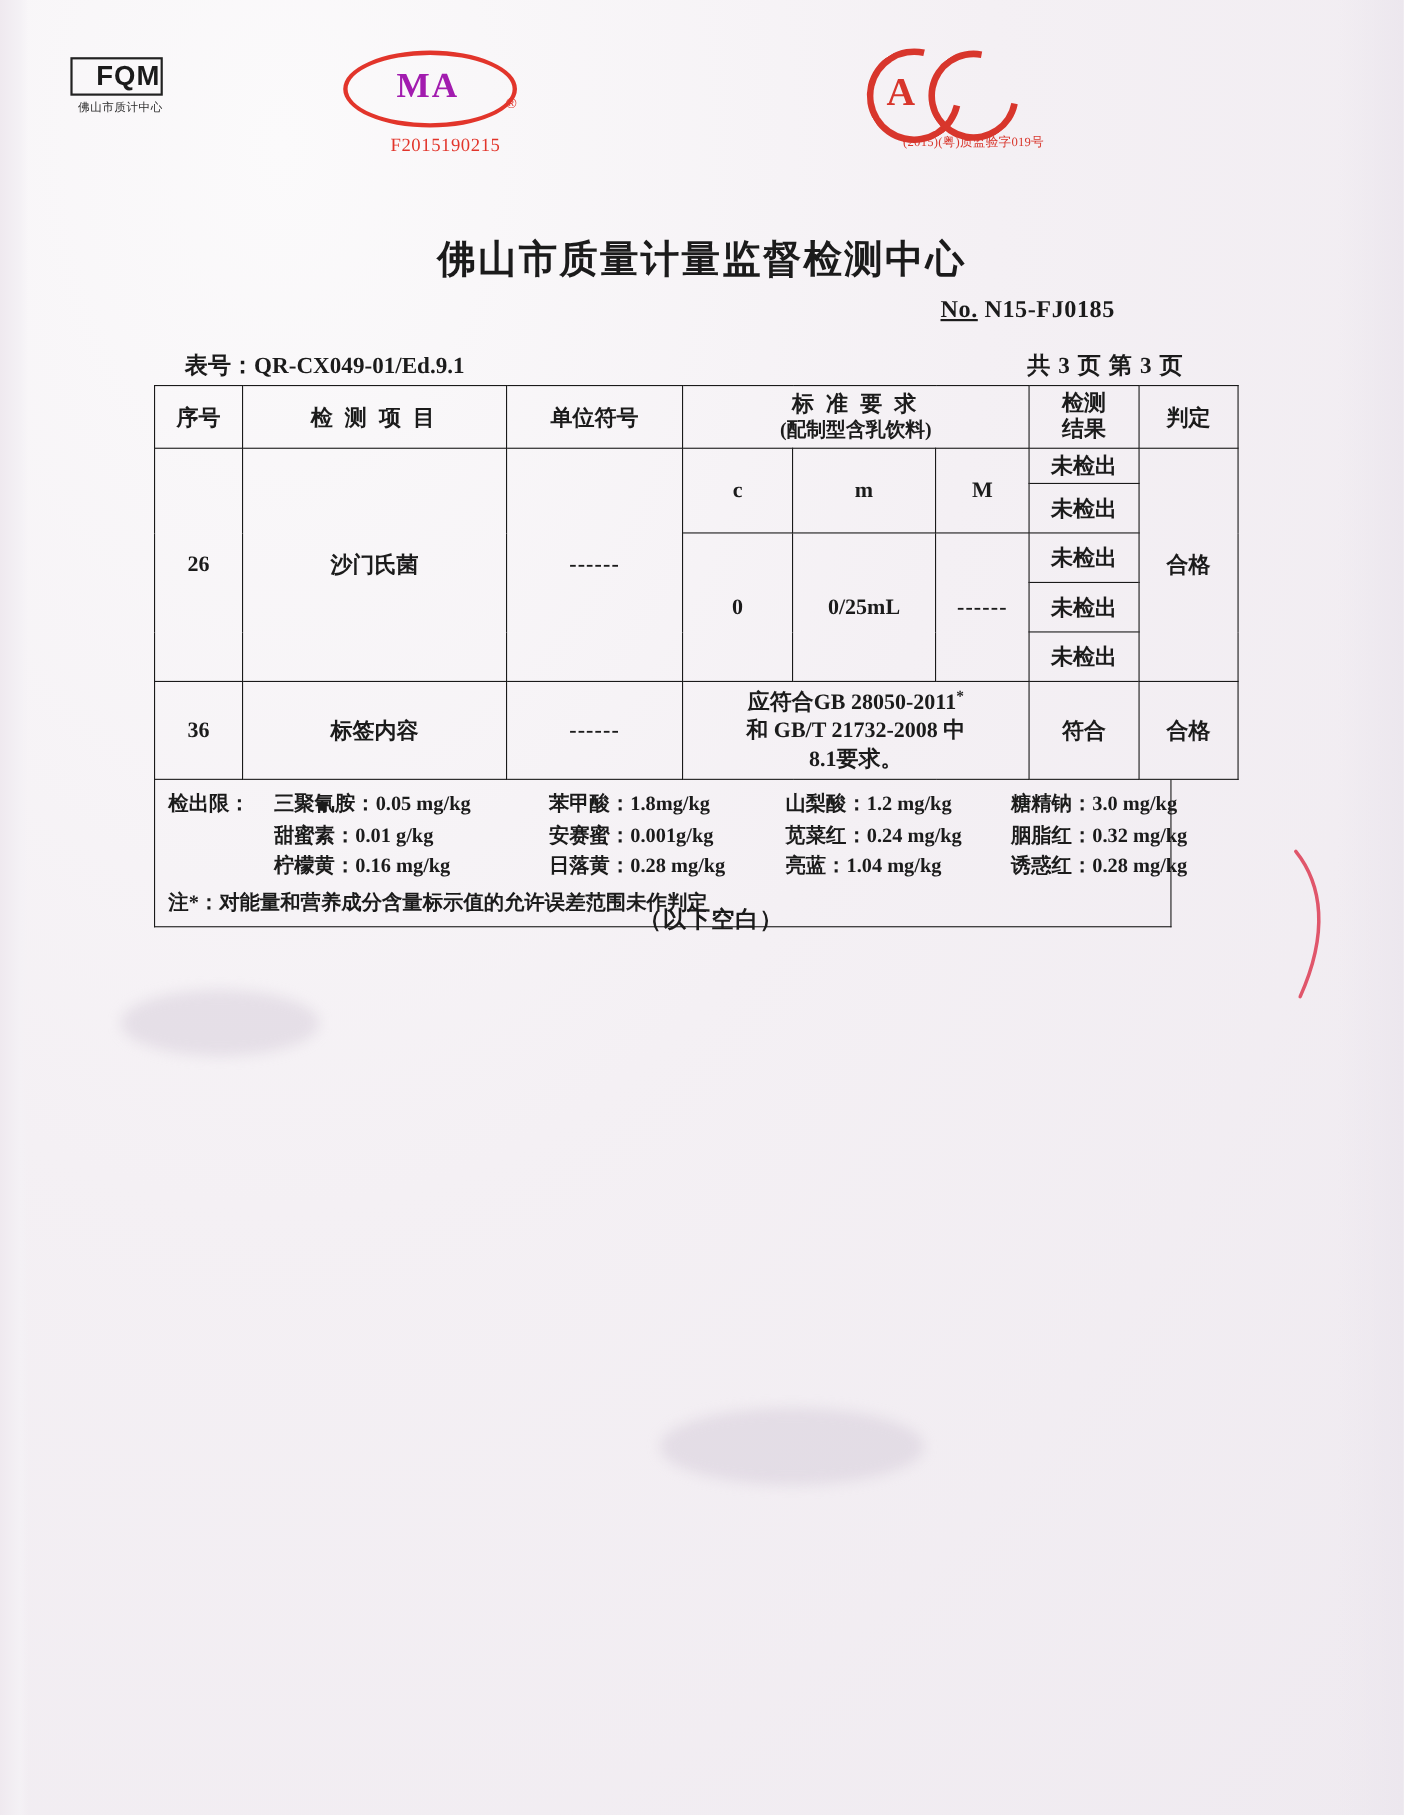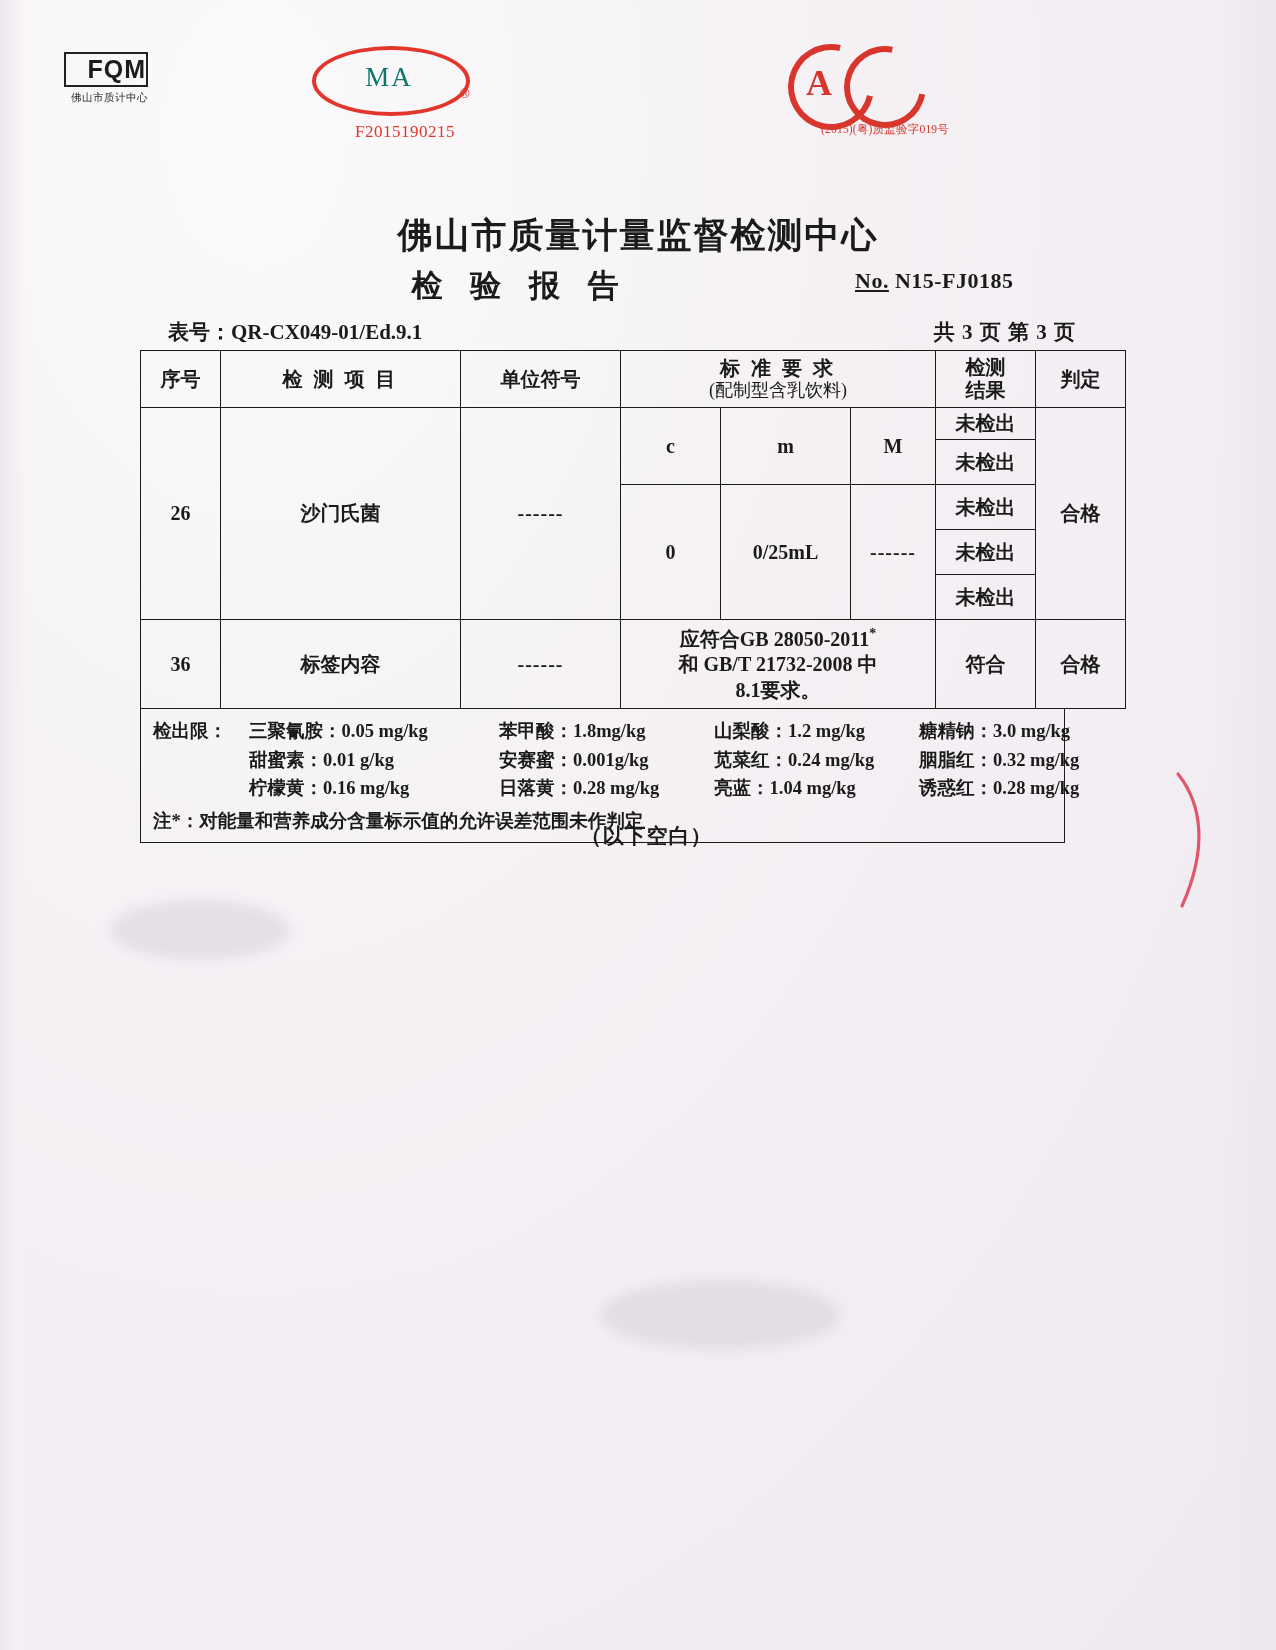--- a/index.html
+++ b/index.html
@@ -78,24 +78,24 @@
     position: absolute;
     left: 12px; top: 2px;
     width: 150px; height: 62px;
     border: 4px solid #e2352b;
     border-radius: 50% / 50%;
   }
   .cma-text {
     position: absolute;
     left: 24px; top: 11px;
     width: 130px;
-    color: #0f766e;
-    font-family: "Liberation Serif", serif;
-    font-weight: normal;
-    font-size: 27px;
+    color: #a21caf;
+    font-family: "Liberation Serif", serif;
+    font-weight: bold;
+    font-size: 32px;
     letter-spacing: 2px;
     line-height: 44px;
   }
   .cma-r {
     position: absolute;
     left: 160px; top: 42px;
     color: #e2352b;
     font-size: 13px;
     font-family: "Liberation Sans", sans-serif;
   }
@@ -215,21 +215,21 @@
   }
   .hdr-item {
     letter-spacing: 3px;
   }
   .hdr-std-top {
     letter-spacing: 3px;
     font-size: 20px;
   }
   .hdr-std-sub {
     font-size: 18px;
-    font-weight: normal;
+    font-weight: bold;
   }
   .hdr-2line {
     line-height: 1.15;
   }
   .cell-left {
     text-align: left;
     padding-left: 14px;
   }
   .dashes {
     letter-spacing: 1px;
@@ -330,21 +330,20 @@
       <div class="cnas-mark">
         <div class="cnas-c"></div>
         <div class="cnas-a">A</div>
         <div class="cnas-bigc"></div>
       </div>
       <div class="cnas-no">(2015)(粤)质监验字019号</div>
     </div>
   </div>
 
   <div class="title-main">佛山市质量计量监督检测中心</div>
-  <div class="title-sub">检 验 报 告</div>
   <div class="report-no">
     <span class="u">No.</span>
     <span>N15-FJ0185</span>
   </div>
   <div class="form-no">表号：QR-CX049-01/Ed.9.1</div>
   <div class="page-no">共 3 页  第 3 页</div>
 
   <div class="tbl-wrap">
     <table class="main">
       <colgroup>

